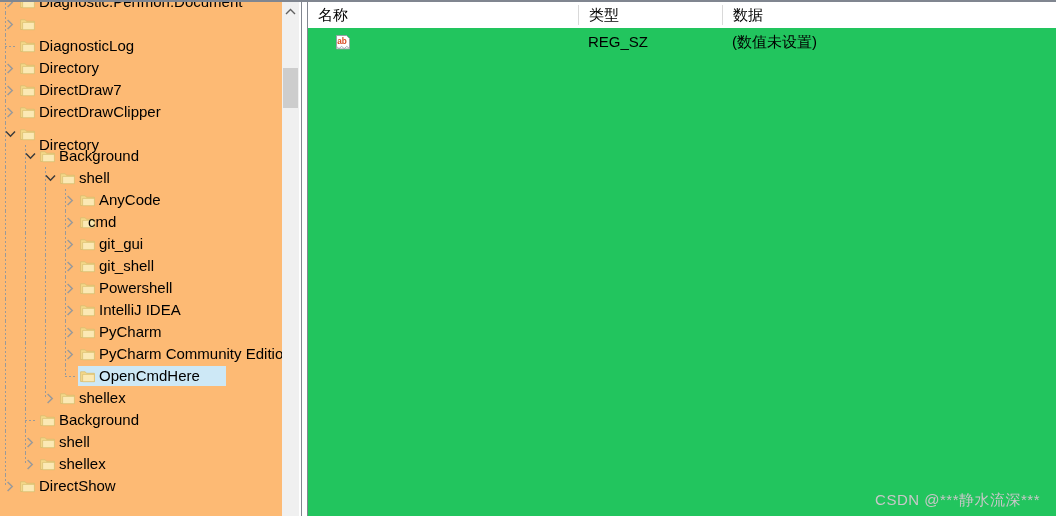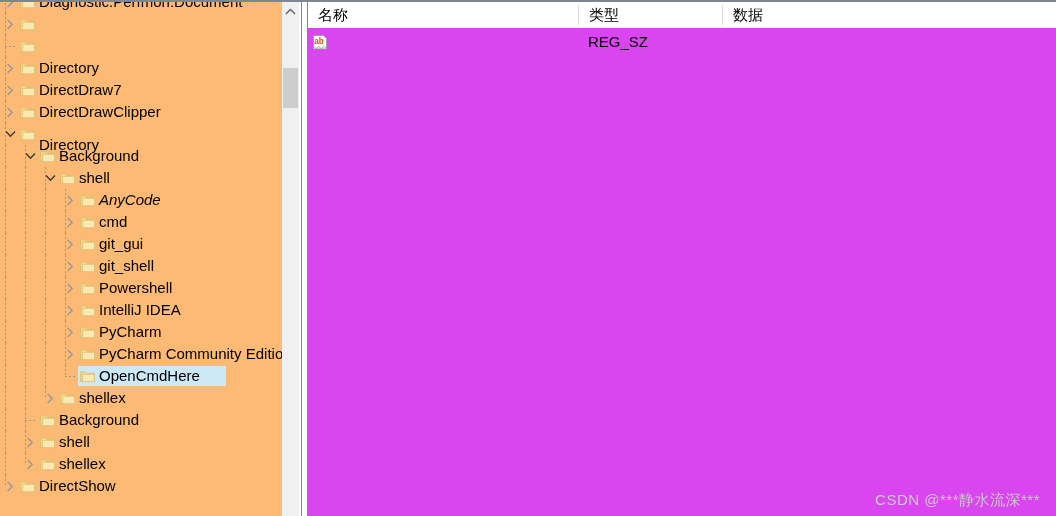--- a/index.html
+++ b/index.html
@@ -143,21 +143,21 @@
     left: 307px; top: 2px;
     width: 1px; height: 514px;
     background: #828790;
   }
 
   
   .list-pane {
     position: absolute;
     left: 308px; top: 2px;
     width: 748px; height: 514px;
-    background: #d946ef;
+    background: #22c55e;
     overflow: hidden;
   }
 
   .list-header {
     position: absolute;
     left: 0; top: 0;
     width: 748px; height: 26px;
     background: #ffffff;
   }
   .hcell {
@@ -190,21 +190,21 @@
   .cell {
     position: absolute;
     top: 0; height: 26px;
     font-size: 15px;
     line-height: 26px;
     color: #000000;
     white-space: nowrap;
   }
   .val-icon {
     position: absolute;
-    left: 4px; top: 5px;
+    left: 27px; top: 5px;
     width: 16px; height: 16px;
   }
   .val-icon svg { display: block; }
 
   
   .watermark {
     position: absolute;
     right: 16px; bottom: 6px;
     font-size: 15px;
     color: #c8c8c8;
@@ -259,20 +259,21 @@
             <div class="guides">
               <div class="guide" style="left: 5px;"></div>
               <div class="elbow" style="left: 5px; width: 11px;"></div>
             </div>
             <div class="folder" style="left: 19px;">
               <svg width="15" height="13" viewBox="0 0 15 13">
                 <path d="M0.6 1.8 h4.6 l1.3 1.5 h7.9 v8.2 h-13.8 z" fill="#f5d98a" stroke="#d8bd6e" stroke-width="0.8"></path>
                 <path d="M2.6 4.4 h11.8 v7.3 h-11.8 z" fill="#fbe9b4" stroke="#d8bd6e" stroke-width="0.7"></path>
               </svg>
             </div>
+            <div class="label" style="left: 37px;">DiagnosticLog</div>
           </div>
           <div class="row">
             <div class="guides">
               <div class="guide" style="left: 5px;"></div>
             </div>
             <div class="twisty" style="left: 2px;">
               <svg width="8" height="11" viewBox="0 0 8 11">
                 <path d="M1.6 1 L6.2 5.5 L1.6 10" fill="none" stroke="#9a9a9a" stroke-width="1.5"></path>
               </svg>
             </div>
@@ -383,41 +384,41 @@
               <svg width="8" height="11" viewBox="0 0 8 11">
                 <path d="M1.6 1 L6.2 5.5 L1.6 10" fill="none" stroke="#9a9a9a" stroke-width="1.5"></path>
               </svg>
             </div>
             <div class="folder" style="left: 79px;">
               <svg width="15" height="13" viewBox="0 0 15 13">
                 <path d="M0.6 1.8 h4.6 l1.3 1.5 h7.9 v8.2 h-13.8 z" fill="#f5d98a" stroke="#d8bd6e" stroke-width="0.8"></path>
                 <path d="M2.6 4.4 h11.8 v7.3 h-11.8 z" fill="#fbe9b4" stroke="#d8bd6e" stroke-width="0.7"></path>
               </svg>
             </div>
-            <div class="label" style="left: 97px; font-style: italic;">AnyCode</div>
-          </div>
-          <div class="row">
-            <div class="guides">
-              <div class="guide" style="left: 5px;"></div>
-              <div class="guide" style="left: 25px;"></div>
-              <div class="guide" style="left: 45px;"></div>
-              <div class="guide" style="left: 65px;"></div>
-            </div>
-            <div class="twisty" style="left: 62px;">
-              <svg width="8" height="11" viewBox="0 0 8 11">
-                <path d="M1.6 1 L6.2 5.5 L1.6 10" fill="none" stroke="#9a9a9a" stroke-width="1.5"></path>
-              </svg>
-            </div>
-            <div class="folder" style="left: 79px;">
-              <svg width="15" height="13" viewBox="0 0 15 13">
-                <path d="M0.6 1.8 h4.6 l1.3 1.5 h7.9 v8.2 h-13.8 z" fill="#f5d98a" stroke="#d8bd6e" stroke-width="0.8"></path>
-                <path d="M2.6 4.4 h11.8 v7.3 h-11.8 z" fill="#fbe9b4" stroke="#d8bd6e" stroke-width="0.7"></path>
-              </svg>
-            </div>
-            <div class="label" style="left: 97px;">cmd</div>
+            <div class="label" style="left: 97px;">AnyCode</div>
+          </div>
+          <div class="row">
+            <div class="guides">
+              <div class="guide" style="left: 5px;"></div>
+              <div class="guide" style="left: 25px;"></div>
+              <div class="guide" style="left: 45px;"></div>
+              <div class="guide" style="left: 65px;"></div>
+            </div>
+            <div class="twisty" style="left: 62px;">
+              <svg width="8" height="11" viewBox="0 0 8 11">
+                <path d="M1.6 1 L6.2 5.5 L1.6 10" fill="none" stroke="#9a9a9a" stroke-width="1.5"></path>
+              </svg>
+            </div>
+            <div class="folder" style="left: 79px;">
+              <svg width="15" height="13" viewBox="0 0 15 13">
+                <path d="M0.6 1.8 h4.6 l1.3 1.5 h7.9 v8.2 h-13.8 z" fill="#f5d98a" stroke="#d8bd6e" stroke-width="0.8"></path>
+                <path d="M2.6 4.4 h11.8 v7.3 h-11.8 z" fill="#fbe9b4" stroke="#d8bd6e" stroke-width="0.7"></path>
+              </svg>
+            </div>
+            <div class="label" style="left: 86px;">cmd</div>
           </div>
           <div class="row">
             <div class="guides">
               <div class="guide" style="left: 5px;"></div>
               <div class="guide" style="left: 25px;"></div>
               <div class="guide" style="left: 45px;"></div>
               <div class="guide" style="left: 65px;"></div>
             </div>
             <div class="twisty" style="left: 62px;">
               <svg width="8" height="11" viewBox="0 0 8 11">
@@ -667,19 +668,20 @@
     <div class="list-row">
       <div class="val-icon">
         <svg width="16" height="16" viewBox="0 0 16 16">
           <path d="M1.5 1.5 H11.5 L14.5 4.5 V14.5 H1.5 Z" fill="#ffffff" stroke="#9aa0a6" stroke-width="1"></path>
           <path d="M2.5 2.5 H10.5 V12.0 H2.5 Z" fill="#ffffff"></path>
           <text x="2.2" y="9.6" font-family="Liberation Sans, sans-serif" font-size="8.2" font-weight="bold" fill="#d94b21">ab</text>
           <path d="M1.5 12.4 L4 14.6 L6.6 12.4 L9.2 14.6 L11.8 12.4 L14.5 14.6 V14.9 H1.5 Z" fill="#ffffff" stroke="#9aa0a6" stroke-width="0.9"></path>
         </svg>
       </div>
       <div class="cell" style="left:280px;width:134px">REG_SZ</div>
+      <div class="cell" style="left:424px;width:324px">(数值未设置)</div>
     </div>
 
   </div>
 
   <div class="watermark">CSDN @***静水流深***</div>
 
 </div>
 
 </body></html>

